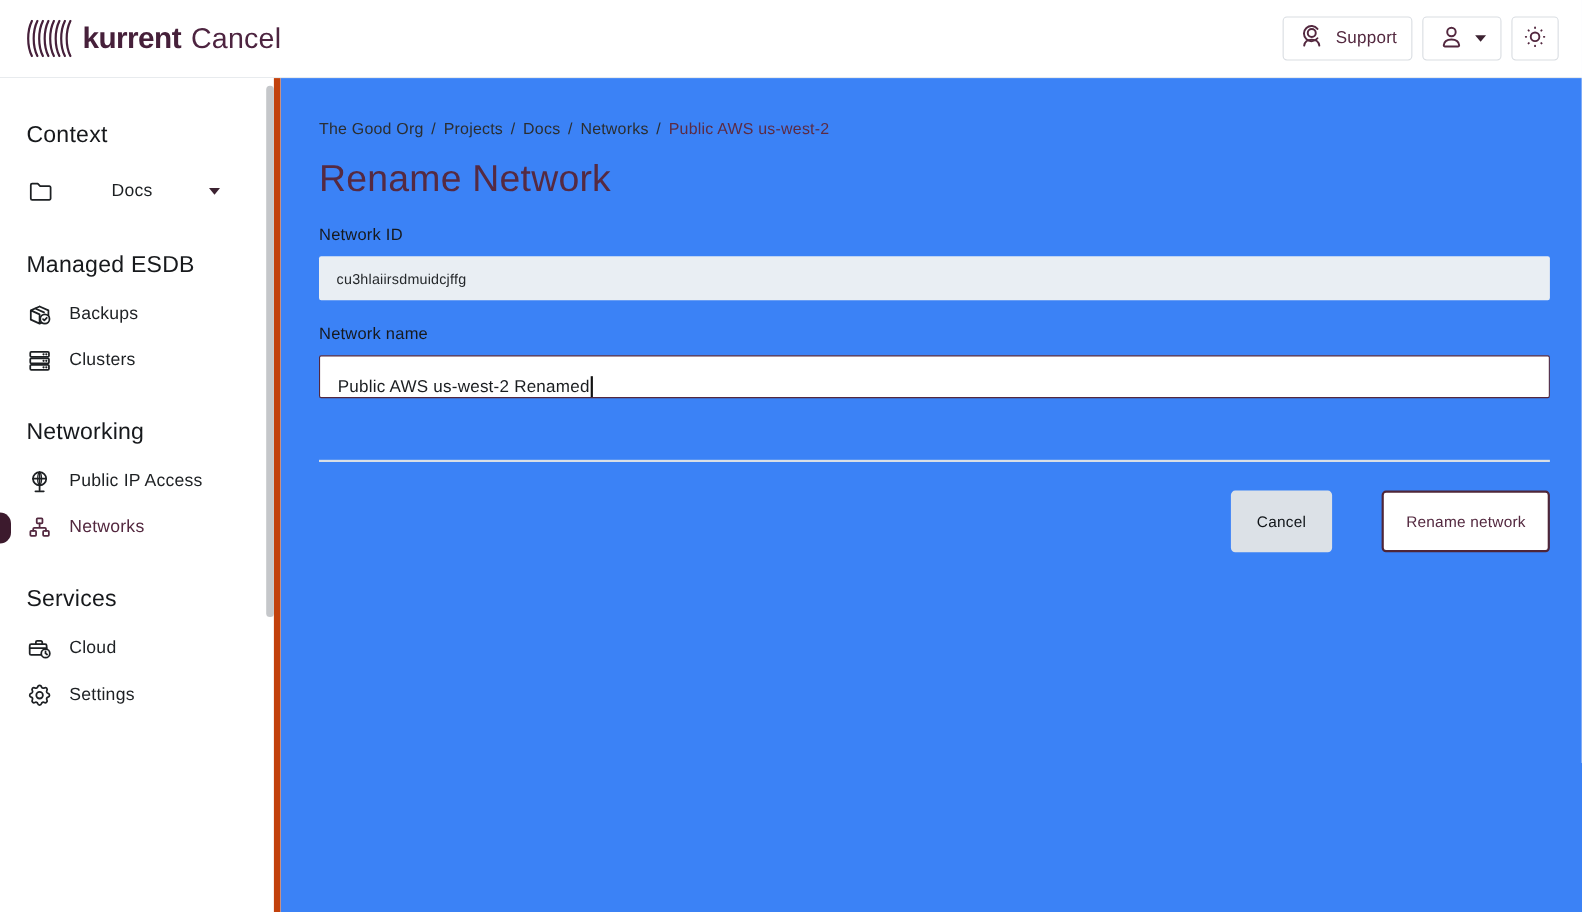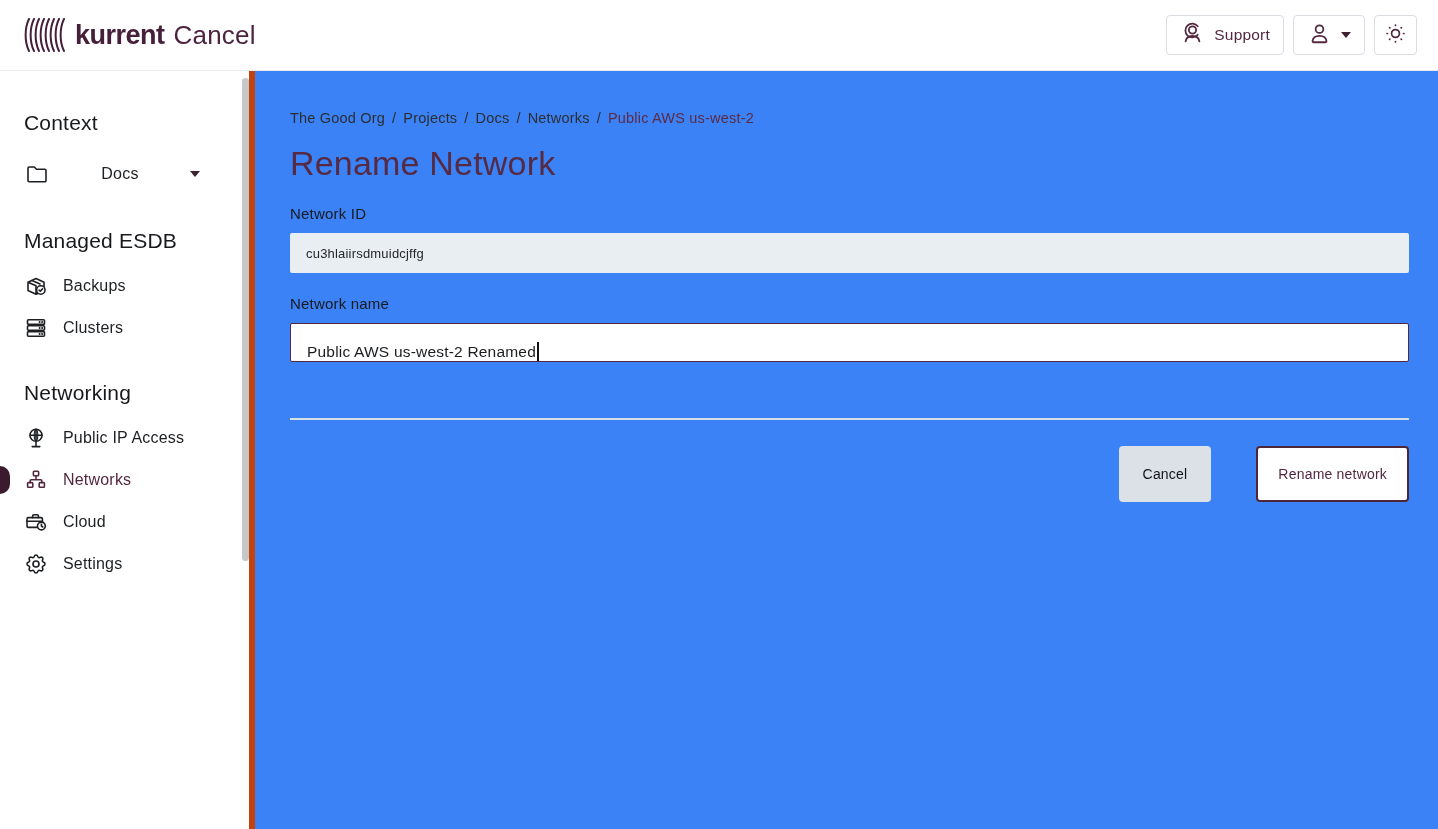--- a/index.html
+++ b/index.html
@@ -173,20 +173,21 @@
           <span class="icn">
             <svg width="24" height="24" viewBox="0 0 24 24" fill="none" stroke="currentColor" stroke-width="1.6" stroke-linecap="round" stroke-linejoin="round">
               <rect x="9.4" y="3.2" width="5.2" height="4.6" rx="0.8"></rect>
               <rect x="3.6" y="14.6" width="5.2" height="4.6" rx="0.8"></rect>
               <rect x="15.2" y="14.6" width="5.2" height="4.6" rx="0.8"></rect>
               <path d="M12 7.8 v3.2 M6.2 14.6 v-1.8 a1 1 0 0 1 1-1 h9.6 a1 1 0 0 1 1 1 v1.8"></path>
             </svg>
           </span>
           <span class="itm-label">Networks</span>
         </div>
+        <div class="side-title">Services</div>
         <div class="side-item">
           <span class="icn">
             <svg width="24" height="24" viewBox="0 0 24 24" fill="none" stroke="currentColor" stroke-width="1.6" stroke-linecap="round" stroke-linejoin="round">
               <rect x="3" y="7.6" width="15.4" height="9.8" rx="1.4"></rect>
               <path d="M8.6 7.6 V5.9 a1.2 1.2 0 0 1 1.2-1.2 h3.4 a1.2 1.2 0 0 1 1.2 1.2 v1.7 M3 11.2 h15.4"></path>
               <circle cx="17.4" cy="16" r="3.9" fill="#fff"></circle>
               <path d="M17.4 14.2 v1.8 l1.4 1"></path>
             </svg>
           </span>
           <span class="itm-label">Cloud</span>

